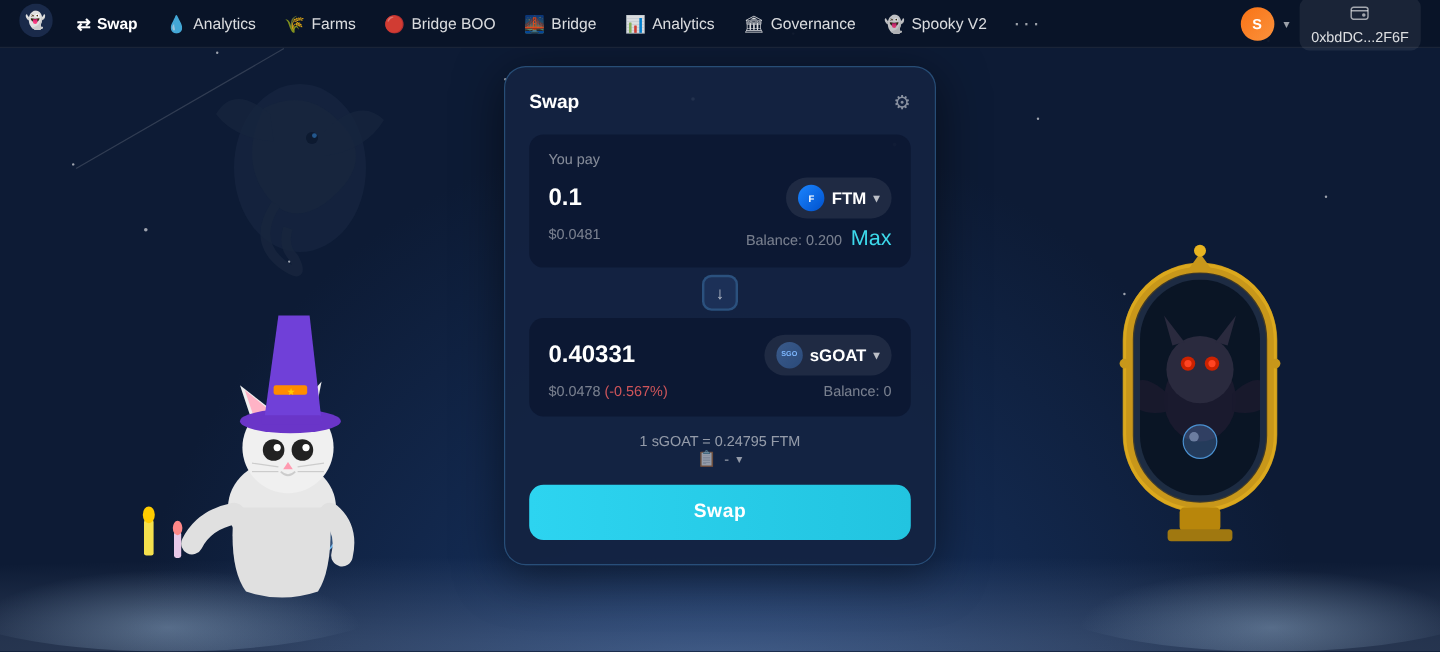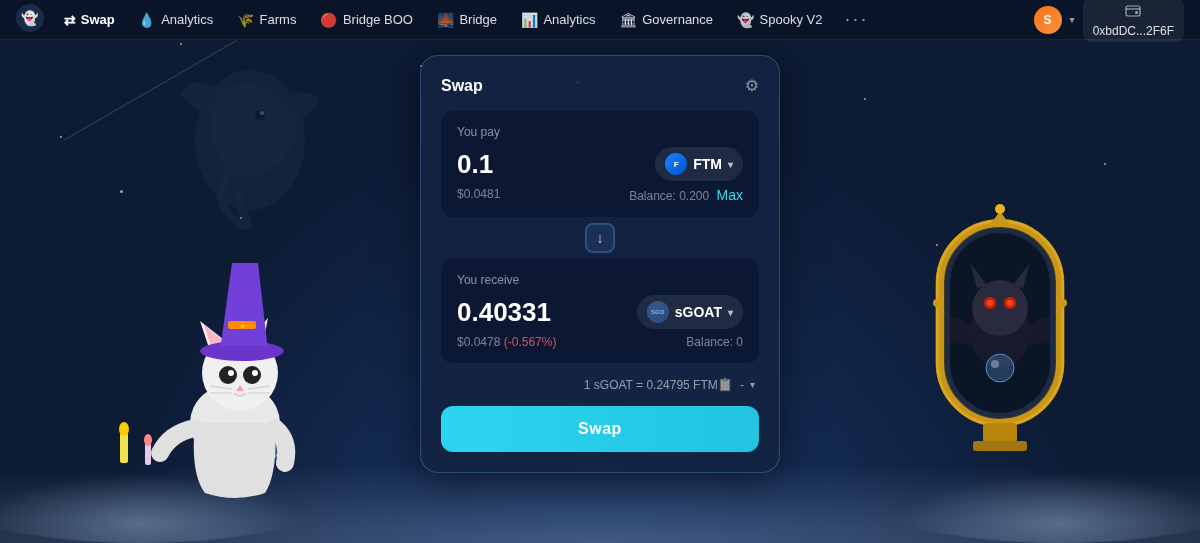--- a/index.html
+++ b/index.html
@@ -187,21 +187,21 @@
       font-size: 12px;
       margin-bottom: 8px;
     }
     .token-row {
       display: flex;
       align-items: center;
       justify-content: space-between;
     }
     .token-amount {
       color: #fff;
-      font-size: 26px;
+      font-size: 20px;
       font-weight: 600;
     }
     .token-select {
       display: flex;
       align-items: center;
       gap: 6px;
       background: rgba(255,255,255,0.08);
       border-radius: 20px;
       padding: 6px 10px;
       cursor: pointer;
@@ -240,21 +240,21 @@
     }
     .token-balance {
       color: rgba(255,255,255,0.45);
       font-size: 12px;
       margin-top: 6px;
       text-align: right;
     }
     .max-btn {
       color: #3dd9eb;
       cursor: pointer;
-      font-size: 14px;
+      font-size: 18px;
       margin-left: 4px;
     }
     .token-bottom-row {
       display: flex;
       justify-content: space-between;
     }
 
     
     .swap-arrow-wrap {
       display: flex;
@@ -274,24 +274,25 @@
       justify-content: center;
       cursor: pointer;
       color: rgba(255,255,255,0.7);
       font-size: 14px;
     }
 
     
     .price-row {
       display: flex;
       align-items: center;
-      justify-content: flex-end;
+      justify-content: flex-start;
       padding: 10px 4px;
       color: rgba(255,255,255,0.55);
       font-size: 12px;
+      flex-direction: column;
     }
     .price-actions {
       display: flex;
       align-items: center;
       gap: 6px;
     }
     .price-icon {
       font-size: 13px;
       cursor: pointer;
     }
@@ -558,21 +559,20 @@
 
   
   <div class="swap-arrow-wrap">
     <button class="swap-arrow-btn">
       <span>↓</span>
     </button>
   </div>
 
   
   <div class="token-box">
-    <div class="token-label">You receive</div>
     <div class="token-row">
       <span class="token-amount">0.40331</span>
       <div class="token-select">
         <div class="token-icon sgoat-icon" style="font-size:6px">SGO</div>
         <span>sGOAT</span>
         <span class="token-chevron">▾</span>
       </div>
     </div>
     <div class="token-bottom-row">
       <span class="token-usd">

